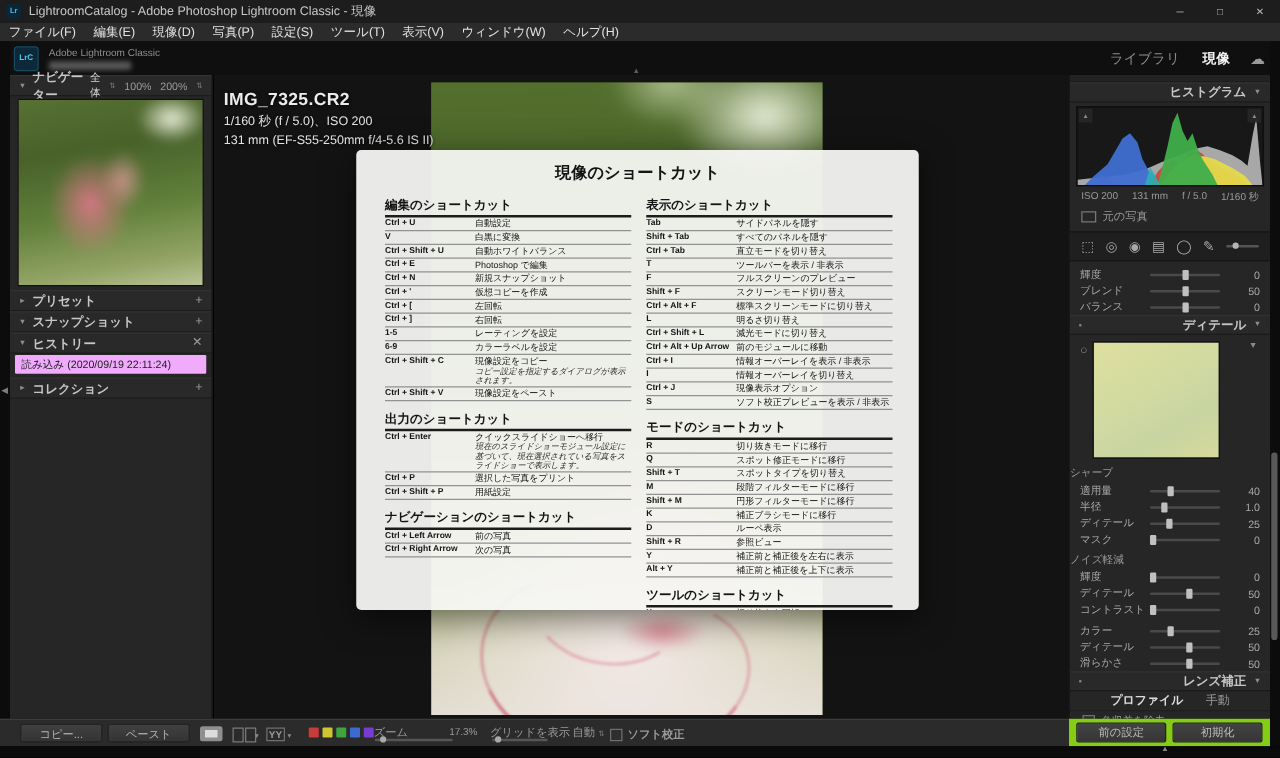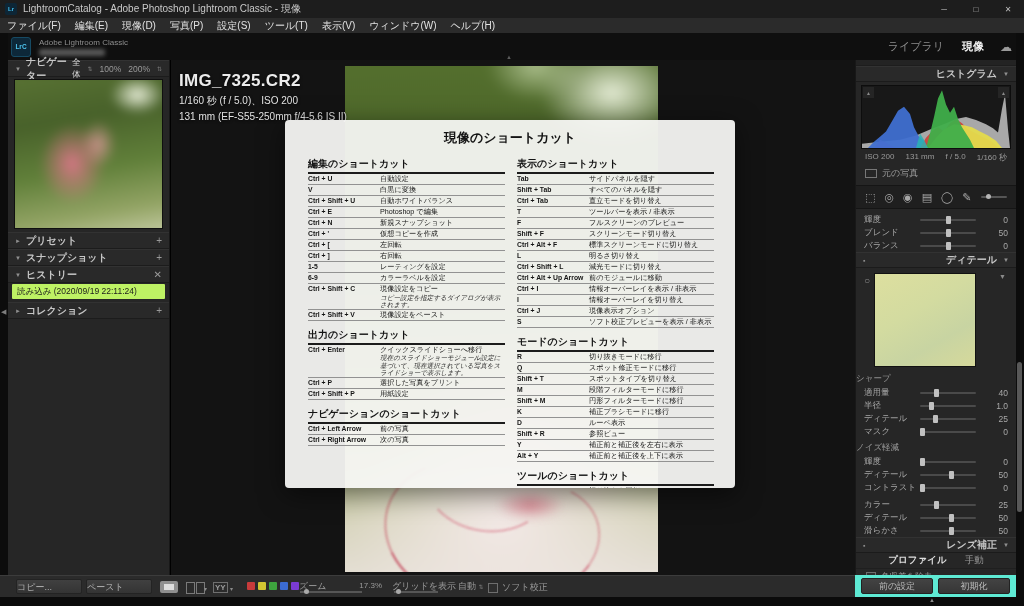--- a/index.html
+++ b/index.html
@@ -33,39 +33,39 @@
   #scroll-thumb{left:1017px;top:362px;width:5px;height:150px;background:#585858;border-radius:3px;}
   
   #left-panel{left:8px;top:60px;width:162px;height:515px;background:#262626;border-right:1px solid #181818;box-sizing:border-box;}
   .pnl-h{height:17px;display:flex;align-items:center;padding:0 7px;font-size:10px;font-weight:bold;color:#c6c6c6;background:#292929;border-top:1px solid #323232;border-bottom:1px solid #1c1c1c;box-sizing:border-box;}
   .pnl-arrow{font-size:6px;color:#8f8f8f;margin-right:5px;}
   .pnl-action{margin-left:auto;font-size:10px;color:#9a9a9a;font-weight:normal;}
   #nav-opts{margin-left:auto;display:flex;gap:7px;font-size:8.5px;font-weight:normal;color:#9a9a9a;align-items:center;}
   #nav-opts .opt.sel{color:#d8d8d8;}
   .updn{font-size:6px;color:#777;}
   #nav-thumb{margin:2px 6px 3px 6px;height:148px;border:1px solid #101010;position:relative;overflow:hidden;background:#333;}
-  .hist-item{margin:1px 4px 3px 4px;background:#bef264;color:#1c1c1c;font-size:8.5px;padding:1.5px 5px;border-radius:1px;}
+  .hist-item{margin:1px 4px 3px 4px;background:#f0abfc;color:#1c1c1c;font-size:8.5px;padding:1.5px 5px;border-radius:1px;}
   
   #main{left:171px;top:60px;width:684px;height:515px;background:#131313;overflow:hidden;}
   #photo{position:absolute;left:174px;top:6px;width:313px;height:506px;overflow:hidden;background:#3c5222;}
   .art-main{position:absolute;inset:-16px;filter:blur(6px);
     background:
       radial-gradient(100px 70px at 82% 8%, rgba(238,244,224,.95), transparent 72%),
       radial-gradient(70px 50px at 60% 3%, rgba(208,224,180,.7), transparent 70%),
       radial-gradient(200px 150px at 50% 88%, rgba(243,233,231,.96), transparent 78%),
       radial-gradient(160px 120px at 58% 72%, rgba(222,160,170,.55), transparent 75%),
       linear-gradient(178deg,#55702e 0%,#4b6529 22%,#567130 40%,#7a8f4b 58%,#aab579 72%,#d8d5be 86%,#eae3de 100%);}
   .arc{position:absolute;border-radius:50%;filter:blur(1.2px);}
   #arc1{left:38px;top:398px;width:150px;height:130px;border:2.5px solid transparent;border-bottom-color:rgba(193,59,82,.8);border-left-color:rgba(193,59,82,.45);transform:rotate(22deg);}
   #arc2{left:112px;top:418px;width:140px;height:110px;border:2px solid transparent;border-bottom-color:rgba(200,70,95,.7);border-right-color:rgba(200,70,95,.4);transform:rotate(-14deg);}
   #arc3{left:80px;top:372px;width:120px;height:90px;border:2px solid transparent;border-bottom-color:rgba(215,110,130,.55);transform:rotate(8deg);}
   #blob1{position:absolute;left:150px;top:424px;width:70px;height:30px;background:radial-gradient(rgba(208,70,96,.55),transparent 70%);filter:blur(4px);}
   
   #photo-info{position:absolute;left:8px;top:11px;color:#ececec;text-shadow:0 1px 3px rgba(0,0,0,.75);}
-  #photo-info .fn{font-size:17px;font-weight:bold;letter-spacing:.3px;}
+  #photo-info .fn{font-size:14px;font-weight:bold;letter-spacing:.3px;}
   #photo-info .ln{font-size:10px;margin-top:3px;color:#e2e2e2;}
   
   #dialog{position:absolute;left:114px;top:60px;width:450px;height:368px;background:rgba(247,247,244,.94);border-radius:4px;box-shadow:0 6px 26px rgba(0,0,0,.5);color:#141414;overflow:hidden;}
   #dlg-title{text-align:center;font-size:13px;font-weight:bold;padding-top:9px;}
   #dlg-cols{display:flex;padding:3px 21px 0 23px;gap:12px;}
   .dlg-col{width:200px;}
   .sec-h{font-size:10px;font-weight:bold;border-bottom:2px solid #1c1c1c;margin-top:7px;padding-bottom:1px;}
   .sc-row{display:flex;border-bottom:1px solid #929292;padding-top:1px;min-height:9px;align-items:flex-start;}
   .sc-key{width:72px;flex:none;font-size:6.8px;font-weight:bold;line-height:8.5px;}
   .sc-desc{flex:1;font-size:7.2px;line-height:8.5px;}
@@ -96,46 +96,46 @@
   #spot-circle{color:#8a8a8a;font-size:10px;margin:2px 4px 0 2px;}
   #detail-preview{width:100px;height:92px;border:1px solid #121212;background:linear-gradient(150deg,#dddf9f,#d3dba0 40%,#c8d4a2 70%,#d6d99b);}
   #detail-caret{color:#8a8a8a;font-size:7px;margin-left:auto;margin-right:4px;}
   .grp-label{text-align:left;font-size:8.5px;color:#9a9a9a;margin-top:4px;margin-bottom:1px;}
   .grp-gap{height:4px;}
   #lens-tabs{display:flex;justify-content:center;gap:18px;height:15px;align-items:center;border-bottom:1px solid #1f1f1f;}
   #lens-tabs .tab{font-size:9.5px;color:#9a9a9a;}
   #lens-tabs .tab.active{color:#dcdcdc;font-weight:bold;}
   .chk-row{display:flex;align-items:center;gap:5px;padding:2px 10px 0 10px;font-size:8.5px;color:#9a9a9a;}
   .chk{width:8px;height:8px;border:1px solid #6e6e6e;background:#2e2e2e;flex:none;}
-  #rp-footer{left:855px;top:575px;width:161px;height:22px;background:#5eead4;display:flex;gap:5px;padding:3px 6px;box-sizing:border-box;}
+  #rp-footer{left:855px;top:575px;width:161px;height:22px;background:#84cc16;display:flex;gap:5px;padding:3px 6px;box-sizing:border-box;}
   .rp-btn{flex:1;background:linear-gradient(#434343,#363636);border:1px solid #222;border-radius:2px;color:#bdbdbd;font-size:9px;display:flex;align-items:center;justify-content:center;}
   
   #toolbar{left:0;top:575px;width:855px;height:22px;background:#2b2b2b;border-top:1px solid #3c3c3c;box-sizing:border-box;}
-  .tb-button{position:absolute;top:3px;height:15px;width:66px;background:linear-gradient(#404040,#343434);border:1px solid #232323;border-radius:2px;color:#b5b5b5;font-size:9px;text-align:left;line-height:15px;box-sizing:border-box;}
+  .tb-button{position:absolute;top:3px;height:15px;width:66px;background:linear-gradient(#404040,#343434);border:1px solid #232323;border-radius:2px;color:#b5b5b5;font-size:9px;text-align:center;line-height:15px;box-sizing:border-box;}
   #btn-copy{left:16px;} #btn-paste{left:86px;}
   #vi-loupe{position:absolute;left:160px;top:5px;width:18px;height:12px;background:#8f8f8f;border-radius:2px;display:flex;align-items:center;justify-content:center;}
   #vi-loupe span{width:10px;height:6px;background:#ddd;display:block;}
   .vi-pair{position:absolute;top:6px;display:flex;gap:1px;}
   .vi-pair i{width:7px;height:10px;border:1px solid #7a7a7a;display:block;}
   #vi-ba{left:186px;} 
   .vi-caret{position:absolute;top:9px;color:#8a8a8a;font-size:6px;}
   #vi-ba-caret{left:204px;} #vi-yy-caret{left:230px;}
   #vi-yy{position:absolute;left:213px;top:6px;color:#9a9a9a;font-size:8px;font-weight:bold;letter-spacing:0;border:1px solid #6f6f6f;padding:0 1px;line-height:9px;}
   #swatches{position:absolute;left:247px;top:6px;display:flex;gap:3px;}
   .sw{width:8px;height:8px;border-radius:1px;}
   #zoom-label{position:absolute;left:299px;top:4px;font-size:9px;color:#9a9a9a;}
   #zoom-value{position:absolute;left:352px;top:5px;width:30px;text-align:right;font-size:8px;color:#9a9a9a;}
   #zoom-slider{position:absolute;left:300px;top:15px;width:62px;height:2px;background:#565656;}
   #zoom-dot{position:absolute;left:4px;top:-2px;width:5px;height:5px;border-radius:50%;background:#aaa;}
   #grid-label{position:absolute;left:392px;top:4px;font-size:9px;color:#9a9a9a;}
   #grid-slider{position:absolute;left:394px;top:15px;width:44px;height:2px;background:#565656;}
   #grid-dot{position:absolute;left:2px;top:-2px;width:5px;height:5px;border-radius:50%;background:#aaa;}
   #auto-label{position:absolute;left:458px;top:4px;font-size:9px;color:#9a9a9a;}
   #auto-updn{font-size:6px;color:#777;}
-  #softproof{position:absolute;left:488px;top:5px;display:flex;align-items:center;gap:4px;font-size:9px;color:#9a9a9a;}
+  #softproof{position:absolute;left:488px;top:5px;display:flex;align-items:center;gap:4px;font-size:9px;color:#9a9a9a;font-weight:bold;}
   
   #bottomstrip{left:0;top:597px;width:1024px;height:9px;background:#0b0b0b;}
   #bottom-arrow{position:absolute;left:929px;top:0px;color:#8a8a8a;font-size:6px;}
   .art-thumb{position:absolute;inset:-8px;filter:blur(4px);
     background:
       radial-gradient(40px 28px at 80% 14%, rgba(240,245,225,.95), transparent 70%),
       radial-gradient(46px 56px at 40% 56%, rgba(224,118,140,.9), transparent 72%),
       radial-gradient(26px 34px at 56% 44%, rgba(242,162,172,.7), transparent 70%),
       linear-gradient(170deg,#5a7434 0%,#48612a 30%,#61803a 58%,#93a465 82%,#c9cfa9 100%);}
 </style>

